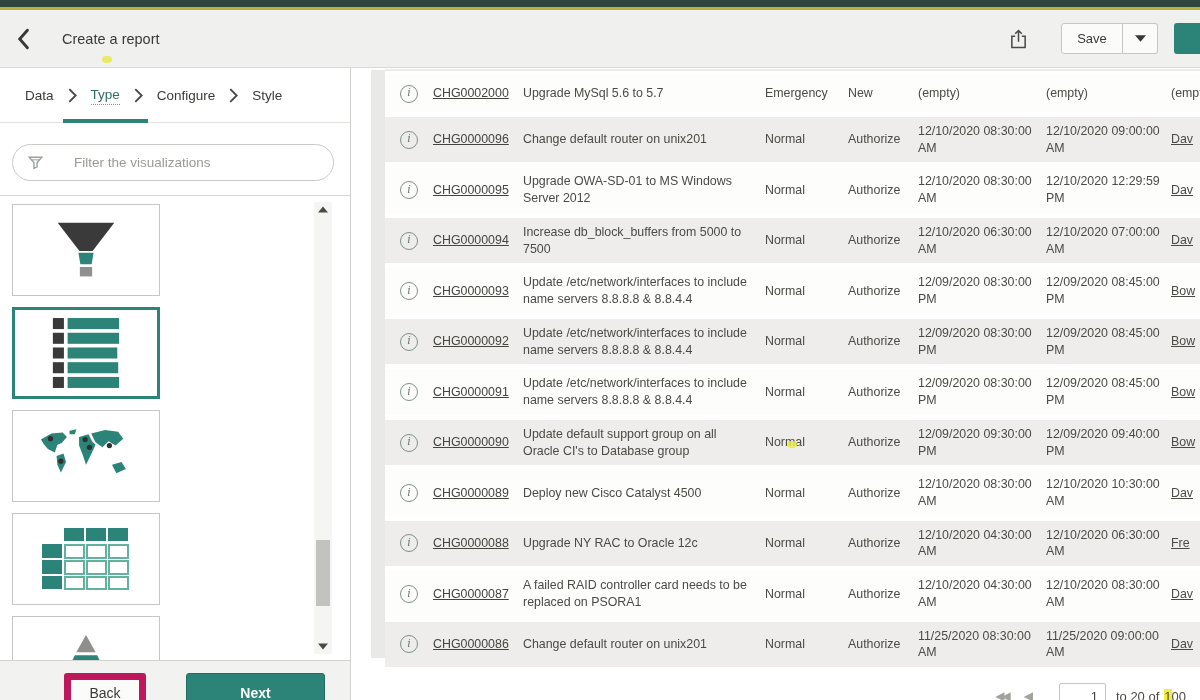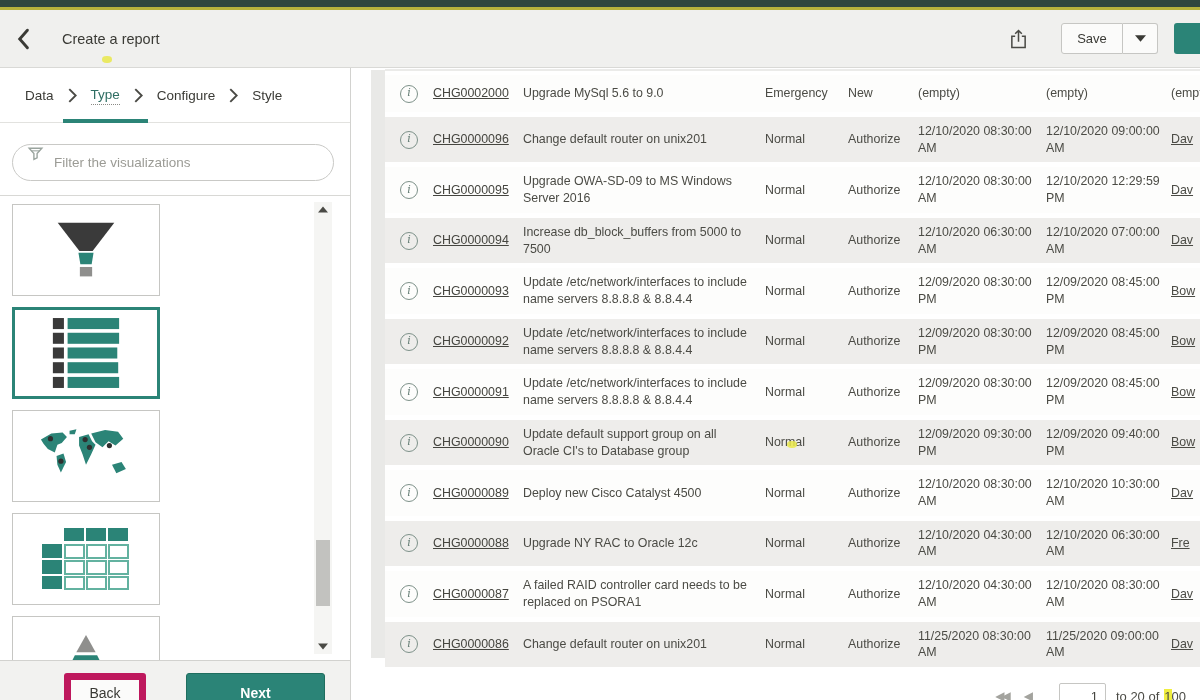--- a/index.html
+++ b/index.html
@@ -28,21 +28,21 @@
   .left-panel { width:351px; border-right:1px solid #d2d2cf; display:flex; flex-direction:column; background:#fff; }
   .breadcrumb { height:55px; display:flex; align-items:center; padding:0 16px 0 25px;
     border-bottom:1px solid #e2e2df; position:relative; font-size:13.5px; color:#3a3a35;text-align:center; }
   .crumb { cursor:pointer; padding:2px 0; }
   .crumb-sep { margin:0 14px; display:flex; align-items:center; }
   .crumb.active { color:#2f6e63; border-bottom:1px dotted #8a8a85; position:relative; }
   .crumb.active::after { content:""; position:absolute; left:-28px; right:-28px; bottom:-19px;
     height:4px; background:#2b8477; }
   .filter-wrap { margin:21px 16px 14px 12px; }
   .filter-input { width:100%; height:37px; border:1px solid #c9c9c6; border-radius:19px;
-    display:flex; padding:0 14px; background:#fff; }
+    display:flex; align-items:center; padding:0 14px; background:#fff;gap:20px; }
   .filter-input input { border:none; outline:none; flex:1; margin-left:10px; font-size:13.5px;
     font-family:"Liberation Sans", sans-serif; color:#55554f; background:transparent; }
   .filter-input input::placeholder { color:#9b9b95; }
   .viz-area { flex:1; border-top:1px solid #d8d8d5; position:relative; overflow:hidden; padding:8px 0 0 12px; }
   .viz-item { width:148px; height:92px; border:1px solid #c6c6c3; background:#fff; margin-bottom:11px;
     display:flex; align-items:center; justify-content:center; cursor:pointer; }
   .viz-item.selected { border:3px solid #2b8477; }
   .viz-scrollbar { position:absolute; top:6px; bottom:6px; right:18px; width:18px; background:#f5f5f3;
     display:flex; flex-direction:column; align-items:center; justify-content:space-between; padding:4px 0; }
   .viz-thumb { position:absolute; left:2px; right:2px; top:338px; height:66px; background:#c2c2bf; }
@@ -257,21 +257,21 @@
   <div class="right-region">
     <div class="table-scrollstrip"></div>
     <div class="table-wrap">
       <div class="remnant-row"></div>
       <div>
   <div class="trow">
     <span class="cell-icon">
               <span class="info-icon">i</span>
             </span>
     <span class="cell-link">CHG0002000</span>
-    <span class="cell-desc">Upgrade MySql 5.6 to 9.0</span>
+    <span class="cell-desc">Upgrade MySql 5.6 to 5.7</span>
     <span>Emergency</span>
     <span>New</span>
     <span class="cell-date">(empty)</span>
     <span class="cell-date">(empty)</span>
     <span class="cell-assigned plain">(empty)</span>
   </div>
 
   <div class="trow alt">
     <span class="cell-icon">
               <span class="info-icon">i</span>
@@ -283,21 +283,21 @@
     <span class="cell-date">12/10/2020 08:30:00 AM</span>
     <span class="cell-date">12/10/2020 09:00:00 AM</span>
     <span class="cell-assigned">Dav</span>
   </div>
 
   <div class="trow">
     <span class="cell-icon">
               <span class="info-icon">i</span>
             </span>
     <span class="cell-link">CHG0000095</span>
-    <span class="cell-desc">Upgrade OWA-SD-09 to MS Windows Server 2016</span>
+    <span class="cell-desc">Upgrade OWA-SD-01 to MS Windows Server 2012</span>
     <span>Normal</span>
     <span>Authorize</span>
     <span class="cell-date">12/10/2020 08:30:00 AM</span>
     <span class="cell-date">12/10/2020 12:29:59 PM</span>
     <span class="cell-assigned">Dav</span>
   </div>
 
   <div class="trow alt">
     <span class="cell-icon">
               <span class="info-icon">i</span>

